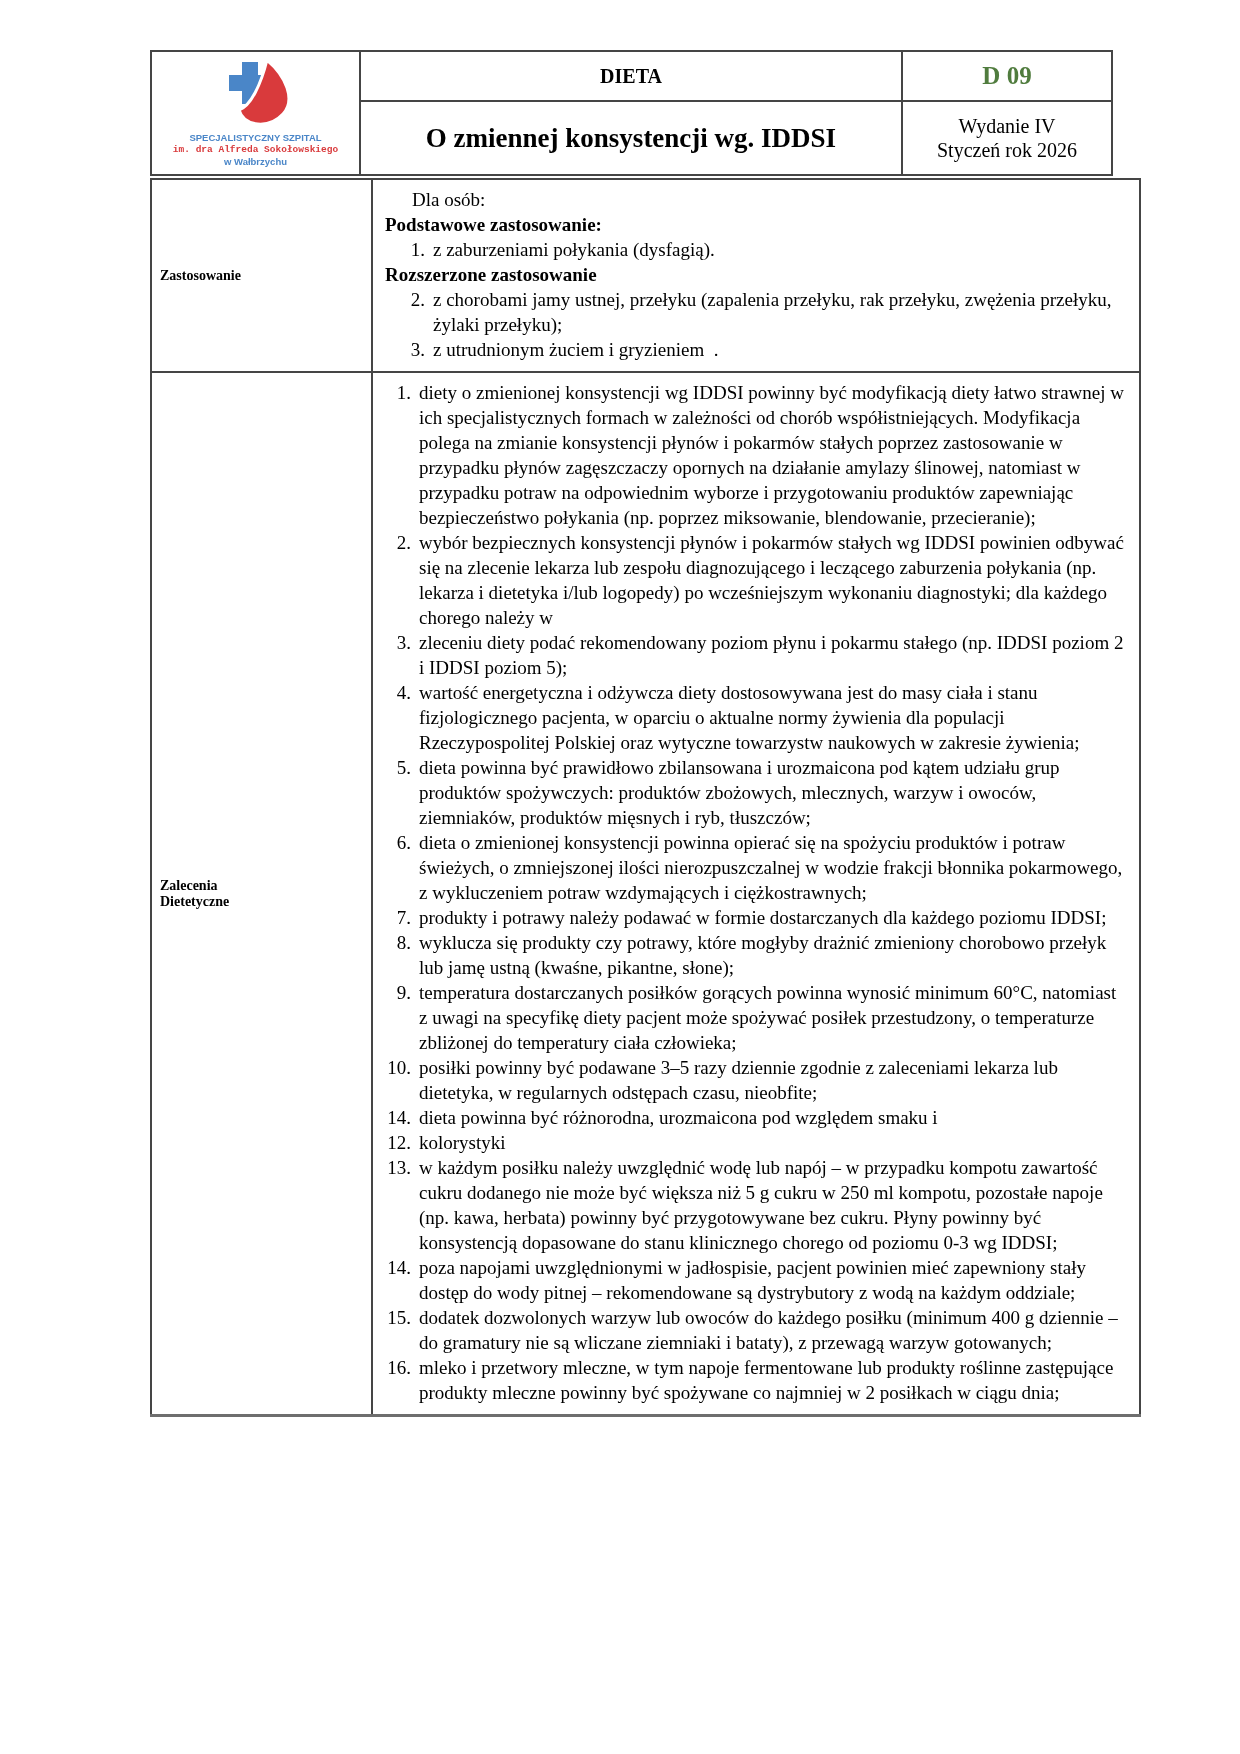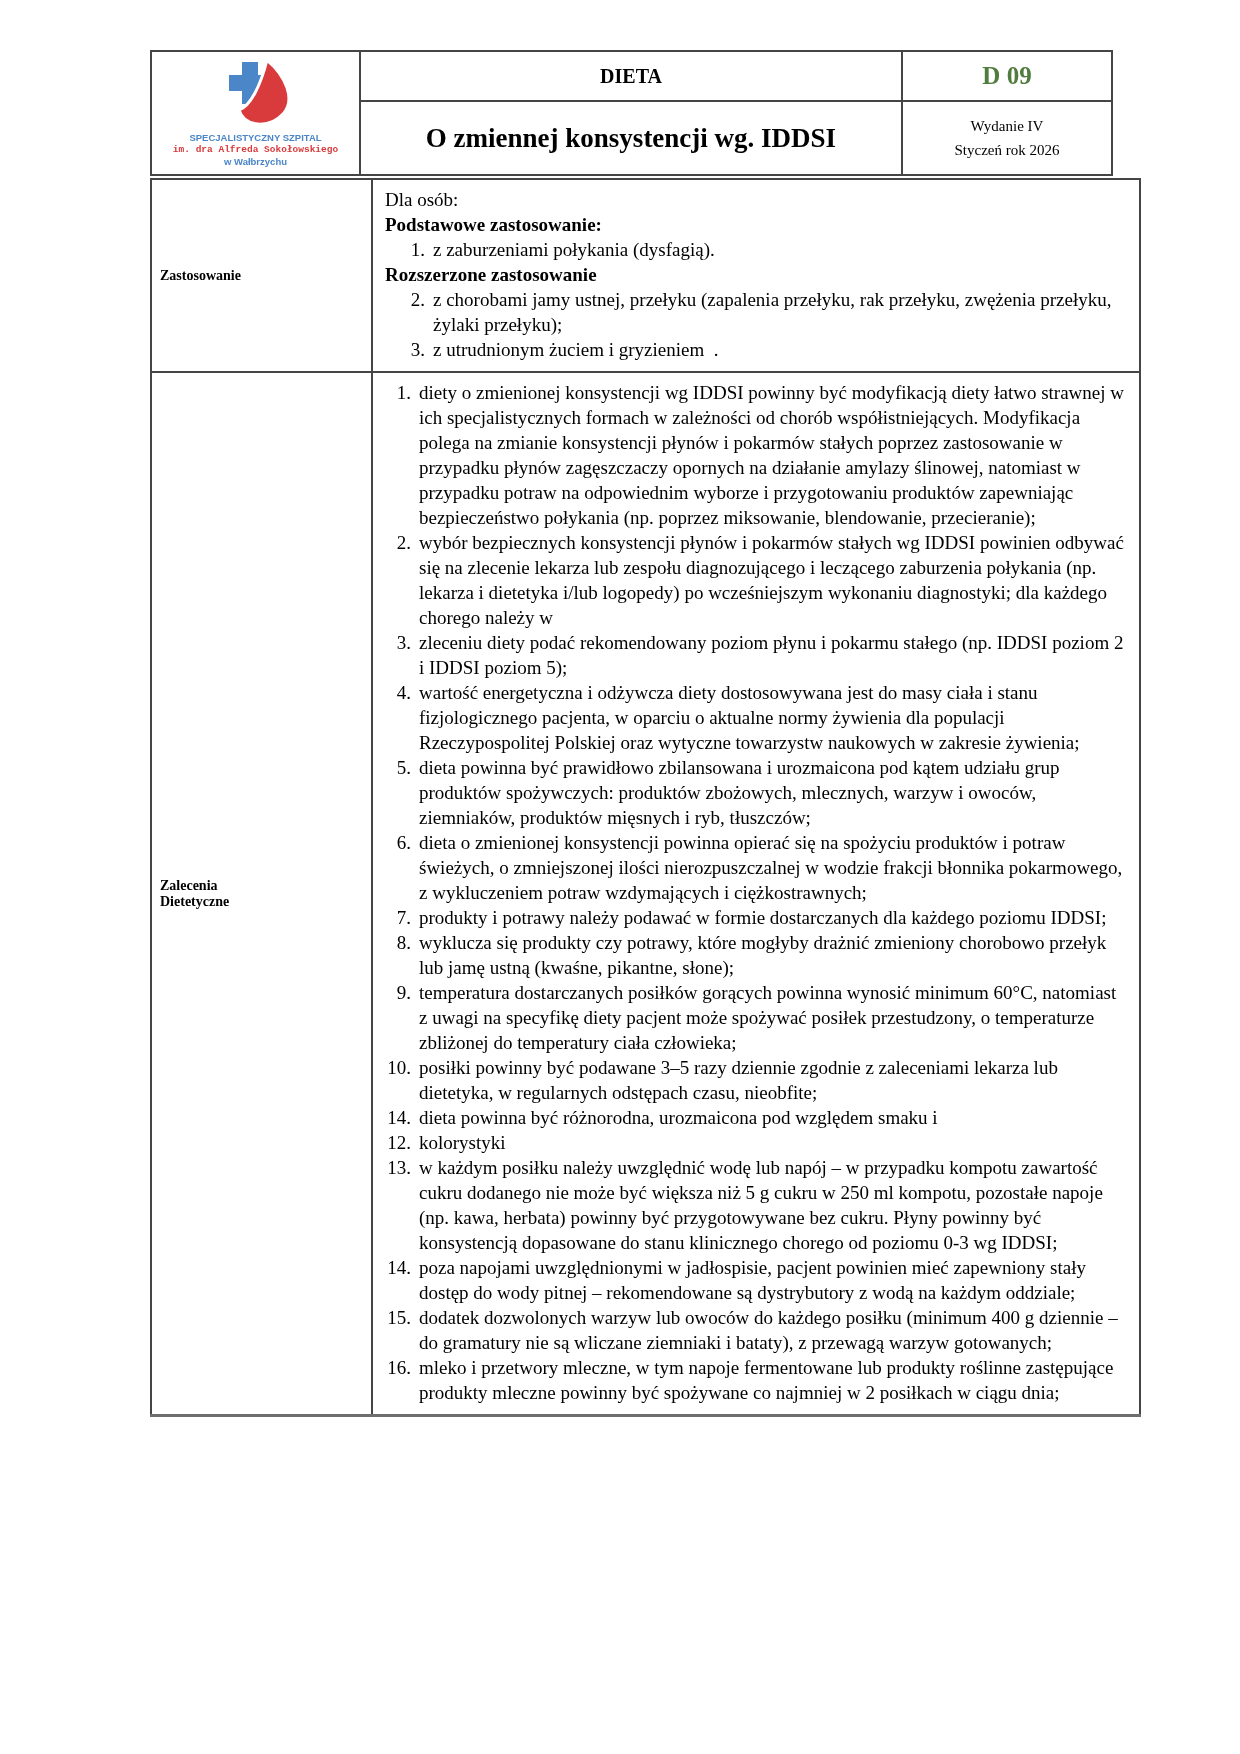--- a/index.html
+++ b/index.html
@@ -13,35 +13,35 @@
   
   table{border-collapse:collapse;}
   .header-table{position:absolute;left:150px;top:50px;width:955px;table-layout:fixed;}
   .header-table td{border:2px solid #454545;padding:0;vertical-align:middle;text-align:center;margin-left:16px;}
   .logo-cell{width:207px;}
   .mid-col{width:540px;}
   .right-col{width:208px;border-radius:21px;}
   .doc-type{font-weight:bold;font-size:20px;height:44px;}
   .doc-code{font-weight:bold;font-size:25px;height:44px;}
   .doc-title{font-weight:bold;font-size:27px;height:66px;}
-  .edition{font-size:15px;line-height:24px;height:66px;}
+  .edition{font-size:20px;line-height:24px;height:66px;}
 
   .logo-wrap{display:flex;flex-direction:column;align-items:center;justify-content:space-between;padding:4px 0 6px 0;}
   .logo-text{font-family:"Liberation Sans","DejaVu Sans",sans-serif;font-weight:bold;font-size:9.5px;line-height:12px;}
   .lt-blue{color:#4a86c8;}
   .lt-red{color:#d93a3c;font-family:Liberation Mono, monospace;}
 
   
   .main-table{position:absolute;left:150px;top:178px;width:955px;table-layout:fixed;}
   .main-table td{border:2px solid #454545;vertical-align:middle;}
   .main-table{border-bottom:3px solid #6e6e6e;}
   .label-cell{width:207px;font-weight:bold;font-size:14px;padding:4px 4px 4px 8px;text-align:left;}
   .content-cell{width:748px;padding:7px 8px 9px 10px;font-size:19px;line-height:25px;text-align:left;}
 
-  .line{padding-left:2px;}
+  .line{padding-left:2px;margin-left:27px;}
   .heading{font-weight:bold;padding-left:2px;}
   .li{display:flex;align-items:flex-start;}
   .li .num{flex:0 0 28px;text-align:right;padding-right:8px;}
   .li .txt{flex:1 1 auto;padding-right:4px;}
   .indented .num{flex-basis:42px;}
 </style>
 </head>
 <body>
 
 <div class="page">

